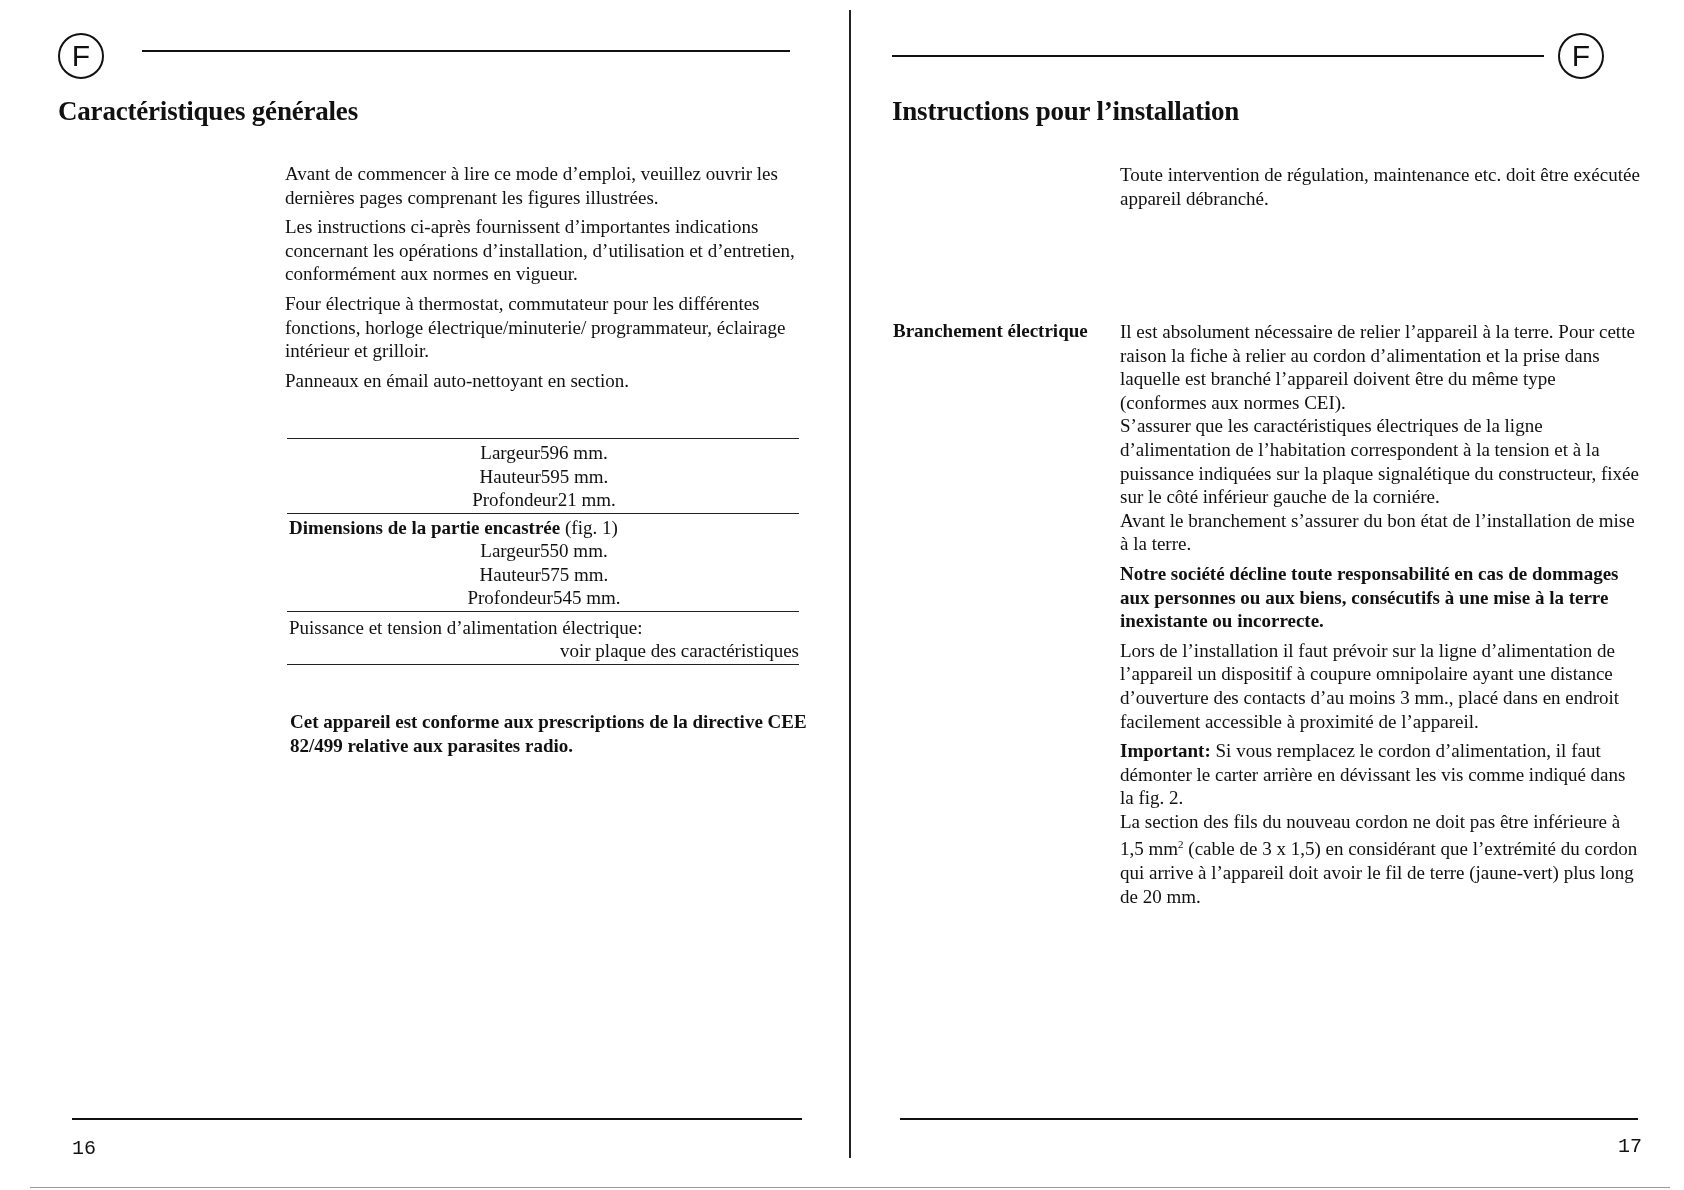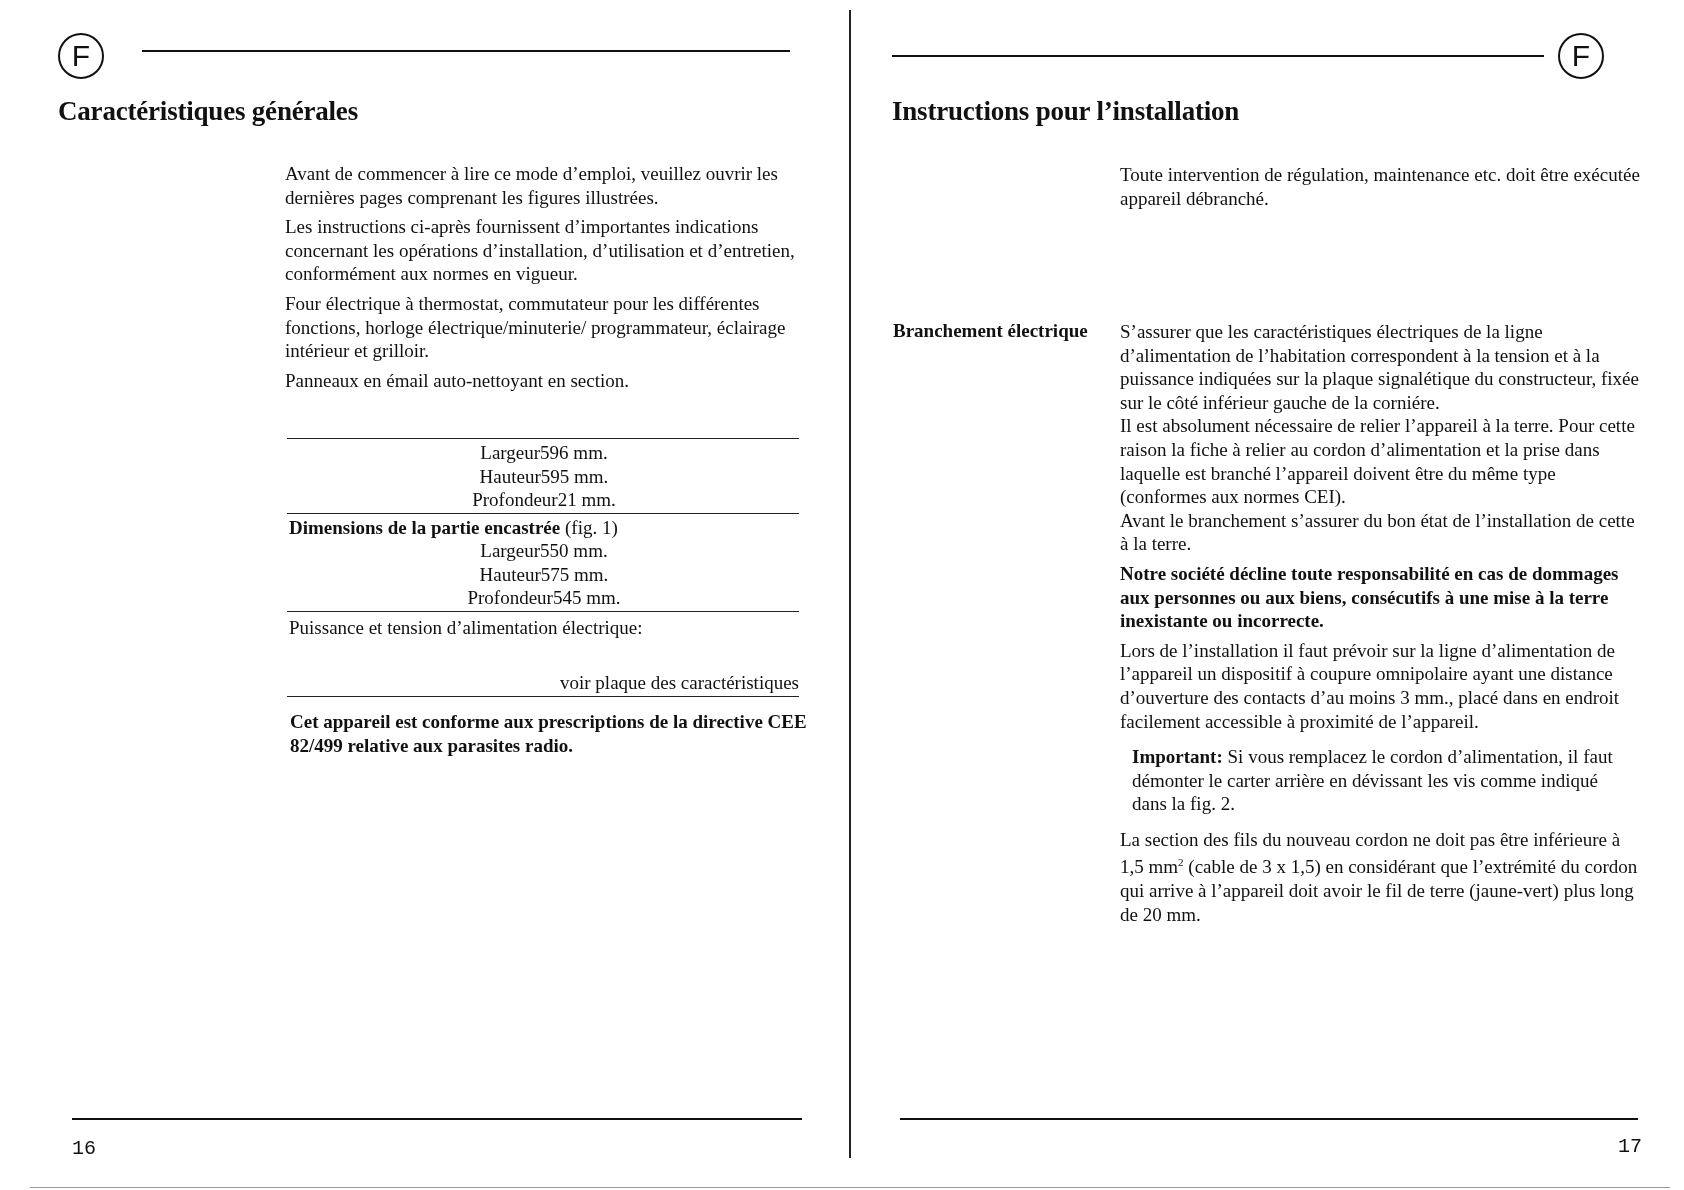--- a/index.html
+++ b/index.html
@@ -67,21 +67,21 @@
           <span>Hauteur</span>
           <span>575 mm.</span>
         </div>
       <div class="dimrow">
           <span>Profondeur</span>
           <span>545 mm.</span>
         </div>
     </div>
     <div class="dimsec" style="padding-top:4px;">
       <div class="dimhead">Puissance et tension d’alimentation électrique:</div>
-      <div class="dimhead" style="text-align:right;margin-top:32px;">voir plaque des caractéristiques</div>
+      <div class="dimhead" style="text-align:right;">voir plaque des caractéristiques</div>
     </div>
   </div>
 
   <div class="abs bold" style="left:290px; top:710px; width:520px; font-size:19px; line-height:23.6px;">Cet appareil est conforme aux prescriptions de la directive CEE 82/499 relative aux parasites radio.</div>
 
   <div class="abs rule" style="left:72px; top:1118px; width:730px;"></div>
   <div class="abs pagenum" style="left:72px; top:1137px;">16</div>
 </div>
 
 <div class="abs spine" style="left:849px; top:10px; height:1148px;"></div>
@@ -94,26 +94,26 @@
 
   <div class="abs title" style="left:892px; top:96px;">Instructions pour l’installation</div>
 
   <div class="abs" style="left:1120px; top:163px; width:520px;">
     <p class="para">Toute intervention de régulation, maintenance etc. doit être exécutée appareil débranché.</p>
   </div>
 
   <div class="abs side-label" style="left:893px; top:320px;text-align:right;">Branchement électrique</div>
 
   <div class="abs" style="left:1120px; top:320px; width:520px;">
+    <p class="para" style="margin:0;">Il est absolument nécessaire de relier l’appareil à la terre. Pour cette raison la fiche à relier au cordon d’alimentation et la prise dans laquelle est branché l’appareil doivent être du même type (conformes aux normes CEI).</p>
     <p class="para" style="margin:0;">S’assurer que les caractéristiques électriques de la ligne d’alimentation de l’habitation correspondent à la tension et à la puissance indiquées sur la plaque signalétique du constructeur, fixée sur le côté inférieur gauche de la corniére.</p>
-    <p class="para" style="margin:0;">Il est absolument nécessaire de relier l’appareil à la terre. Pour cette raison la fiche à relier au cordon d’alimentation et la prise dans laquelle est branché l’appareil doivent être du même type (conformes aux normes CEI).</p>
-    <p class="para">Avant le branchement s’assurer du bon état de l’installation de cette à la terre.</p>
+    <p class="para">Avant le branchement s’assurer du bon état de l’installation de mise à la terre.</p>
     <p class="para bold">Notre société décline toute responsabilité en cas de dommages aux personnes ou aux biens, consécutifs à une mise à la terre inexistante ou incorrecte.</p>
     <p class="para">Lors de l’installation il faut prévoir sur la ligne d’alimentation de l’appareil un dispositif à coupure omnipolaire ayant une distance d’ouverture des contacts d’au moins 3 mm., placé dans en endroit facilement accessible à proximité de l’appareil.</p>
-    <p class="para" style="margin:12px;"><span class="bold">Important:</span><span> Si vous remplacez le cordon d’alimentation, il faut démonter le carter arrière en dévissant les vis comme indiqué dans la fig. 2.</span></p>
+    <p class="para" style="margin:0;"><span class="bold">Important:</span><span> Si vous remplacez le cordon d’alimentation, il faut démonter le carter arrière en dévissant les vis comme indiqué dans la fig. 2.</span></p>
     <p class="para"><span>La section des fils du nouveau cordon ne doit pas être inférieure à 1,5 mm</span><sup style="font-size:11px;">2</sup><span> (cable de 3 x 1,5) en considérant que l’extrémité du cordon qui arrive à l’appareil doit avoir le fil de terre (jaune-vert) plus long de 20 mm.</span></p>
   </div>
 
   <div class="abs rule" style="left:900px; top:1118px; width:738px;"></div>
   <div class="abs pagenum" style="left:1618px; top:1135px;">17</div>
 </div>
 
 <div class="abs scanline" style="left:30px; top:1187px; width:1640px;"></div>
 
 </body></html>

